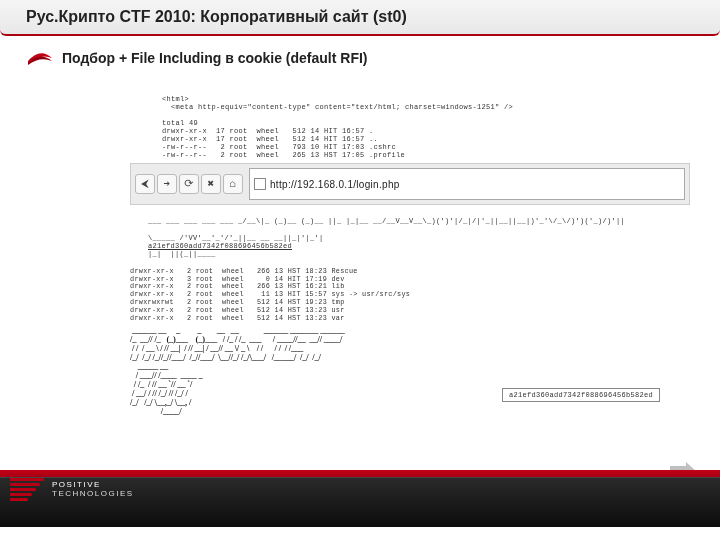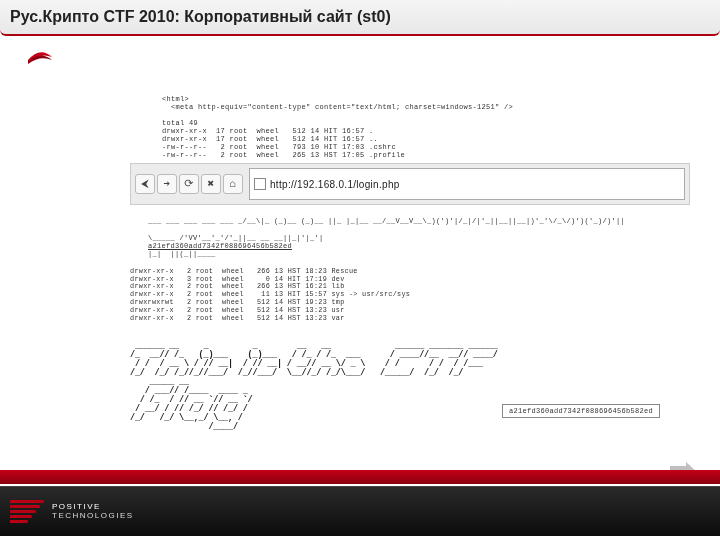--- a/index.html
+++ b/index.html
@@ -7,21 +7,21 @@
       width: 720px;
       height: 540px;
       font-family: Verdana, Arial, sans-serif;
       background: #fff;
       position: relative;
       overflow: hidden;
     }
     .header-bar {
       background: linear-gradient(to bottom, #f5f5f5 0%, #e8e8e8 100%);
       border-bottom: 2px solid #aa0010;
-      padding: 8px 10px;
+      padding: 8px 26px;
       border-radius: 0 0 6px 6px;
     }
     .header-bar h1 {
       font-size: 16px;
       font-weight: bold;
       color: #222;
     }
     .subheader {
       padding: 14px 10px 6px 28px;
       display: flex;
@@ -107,24 +107,25 @@
     .hash-ul { text-decoration: underline; }
     .ascii-bottom {
       white-space: pre;
       font-size: 6.8px;
       margin-top: 2px;
     }
     .flag-art {
       white-space: pre;
       font-size: 8.5px;
       letter-spacing: -0.2px;
-      margin-top: 20px;
+      margin-top: 4px;
       color: #222;
       line-height: 1.05;
       font-weight: bold;
+      font-family: Liberation Serif, serif;
     }
     .flag-hashbox {
       position: absolute;
       right: 40px;
       bottom: 14px;
       border: 1px solid #888;
       padding: 2px 6px;
       font-family: "Courier New", monospace;
       font-size: 7px;
       background: #fff;
@@ -137,26 +138,26 @@
     }
     .footer-stripe {
       position: absolute;
       left: 0; right: 0;
       top: -20px;
       height: 14px;
       background: linear-gradient(to bottom, #c40016, #8a0010);
     }
     .footer-body {
       position: absolute;
-      left: 0; right: 0; bottom: 4px;
+      left: 0; right: 0; bottom: 13px;
       height: 50px;
       background: linear-gradient(to bottom, #2a2a2a, #0c0c0c);
       border-top: 1px solid #444;
       display: flex;
-      align-items: center;
+      align-items: flex-start;
       padding-left: 10px;
     }
     .pt-logo {
       display: flex;
       align-items: center;
       gap: 8px;
     }
     .pt-bars {
       display: flex;
       flex-direction: column;
@@ -202,20 +203,21 @@
   <h1>Рус.Крипто CTF 2010: Корпоративный сайт (st0)</h1>
 </div>
 
 <div class="subheader">
   <span class="swoosh-icon">
     <svg viewBox="0 0 24 14">
         <path d="M0 10 Q12 -4 24 7 Q12 2 0 13 Z" fill="#c40016"></path>
         <path d="M0 12 Q12 0 24 10 Q12 5 0 14 Z" fill="#8a0010"></path>
       </svg>
   </span>
+  <span class="subheader-text">Подбор + File Including в cookie (default RFI)</span>
 </div>
 
 <div class="content-area">
   <div class="pre-top">&lt;html&gt;
   &lt;meta http-equiv="content-type" content="text/html; charset=windows-1251" /&gt;
 
 total 49
 drwxr-xr-x  17 root  wheel   512 14 HIT 16:57 .
 drwxr-xr-x  17 root  wheel   512 14 HIT 16:57 ..
 -rw-r--r--   2 root  wheel   793 10 HIT 17:03 .cshrc

